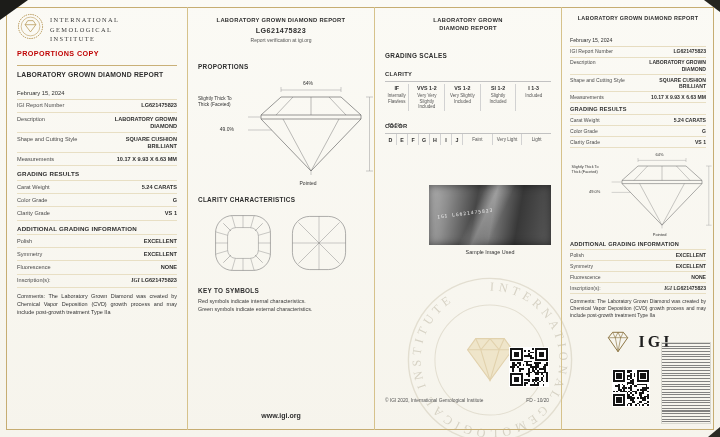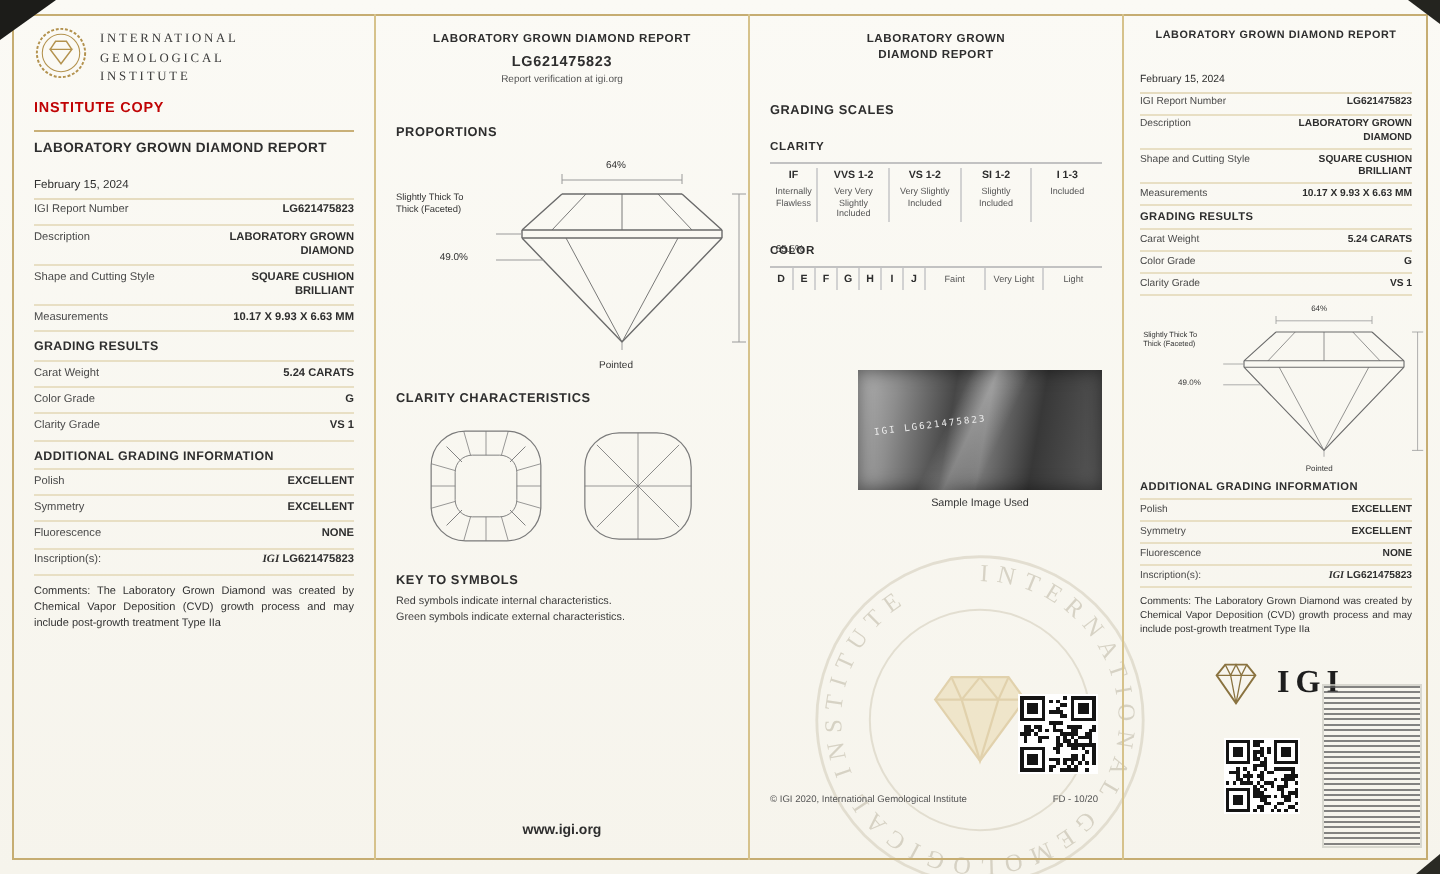--- a/index.html
+++ b/index.html
@@ -171,21 +171,21 @@
     <div class="logo-row">
       <svg class="seal">
           <use href="#sealsym"></use>
         </svg>
       <div class="inst">
         <div>INTERNATIONAL</div>
         <div>GEMOLOGICAL</div>
         <div>INSTITUTE</div>
       </div>
     </div>
-    <div class="ecopy">INSTITUTE COPY</div>
+    <div class="ecopy">PROPORTIONS COPY</div>
     <div class="title1">LABORATORY GROWN DIAMOND REPORT</div>
     <div class="date">February 15, 2024</div>
 
     <div class="kv">
       <span class="lbl">IGI Report Number</span>
       <span class="val">LG621475823</span>
     </div>
     <div class="kv">
       <span class="lbl">Description</span>
       <span class="val w2">LABORATORY GROWN DIAMOND</span>

